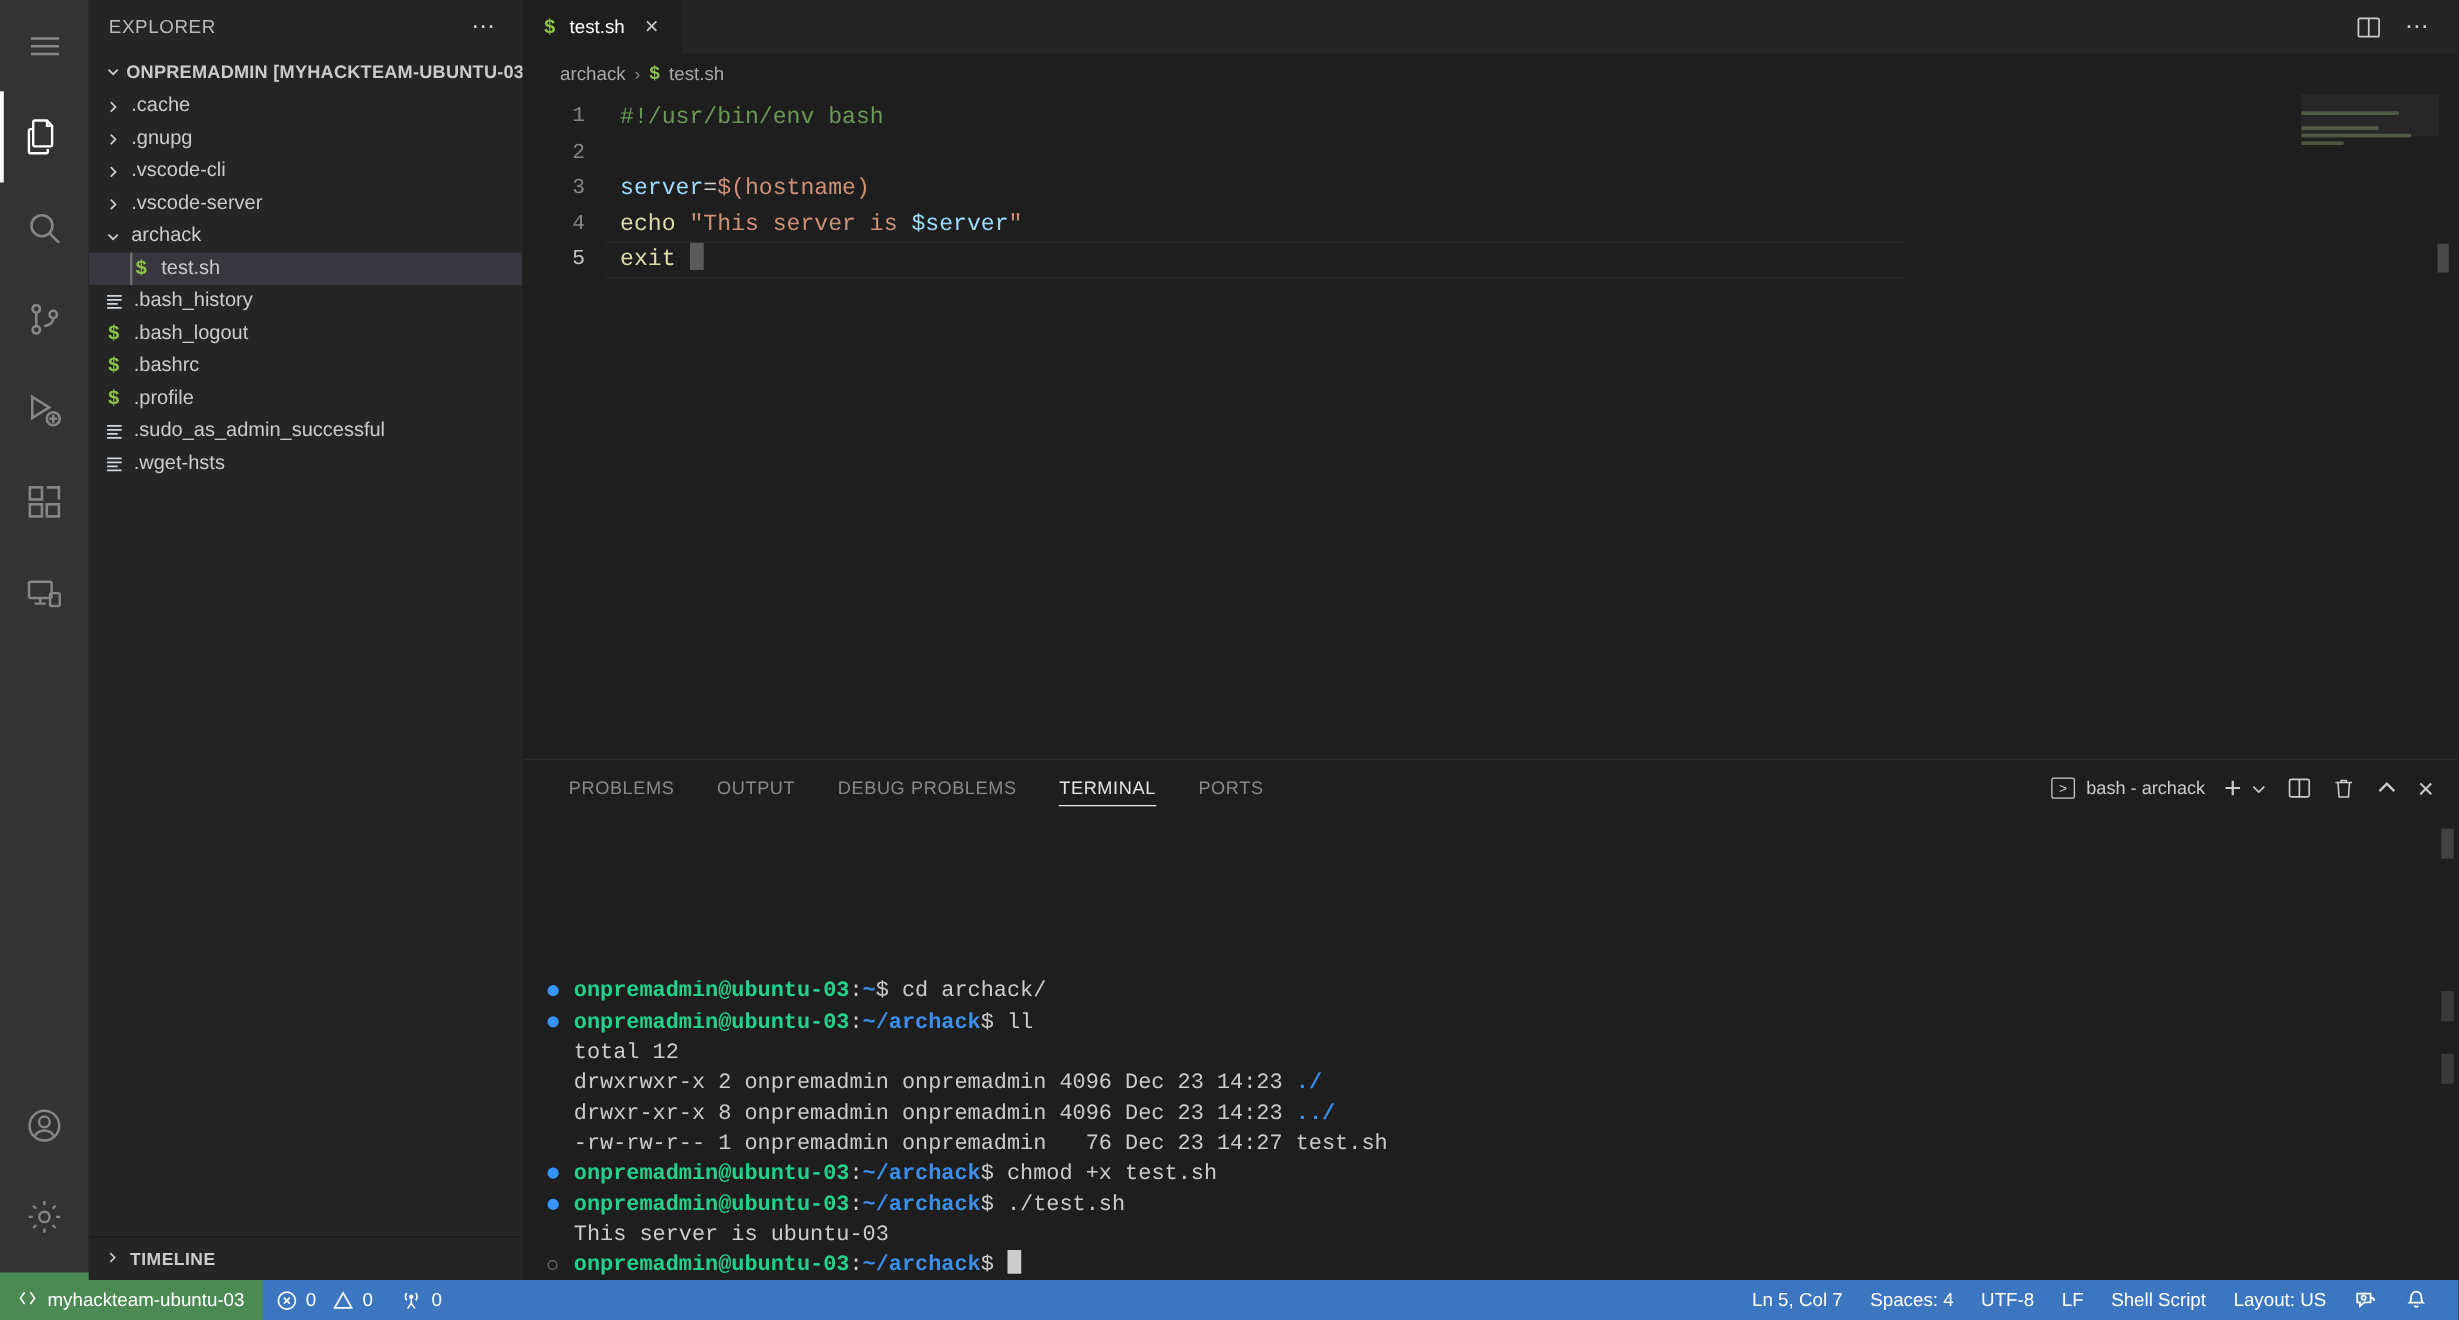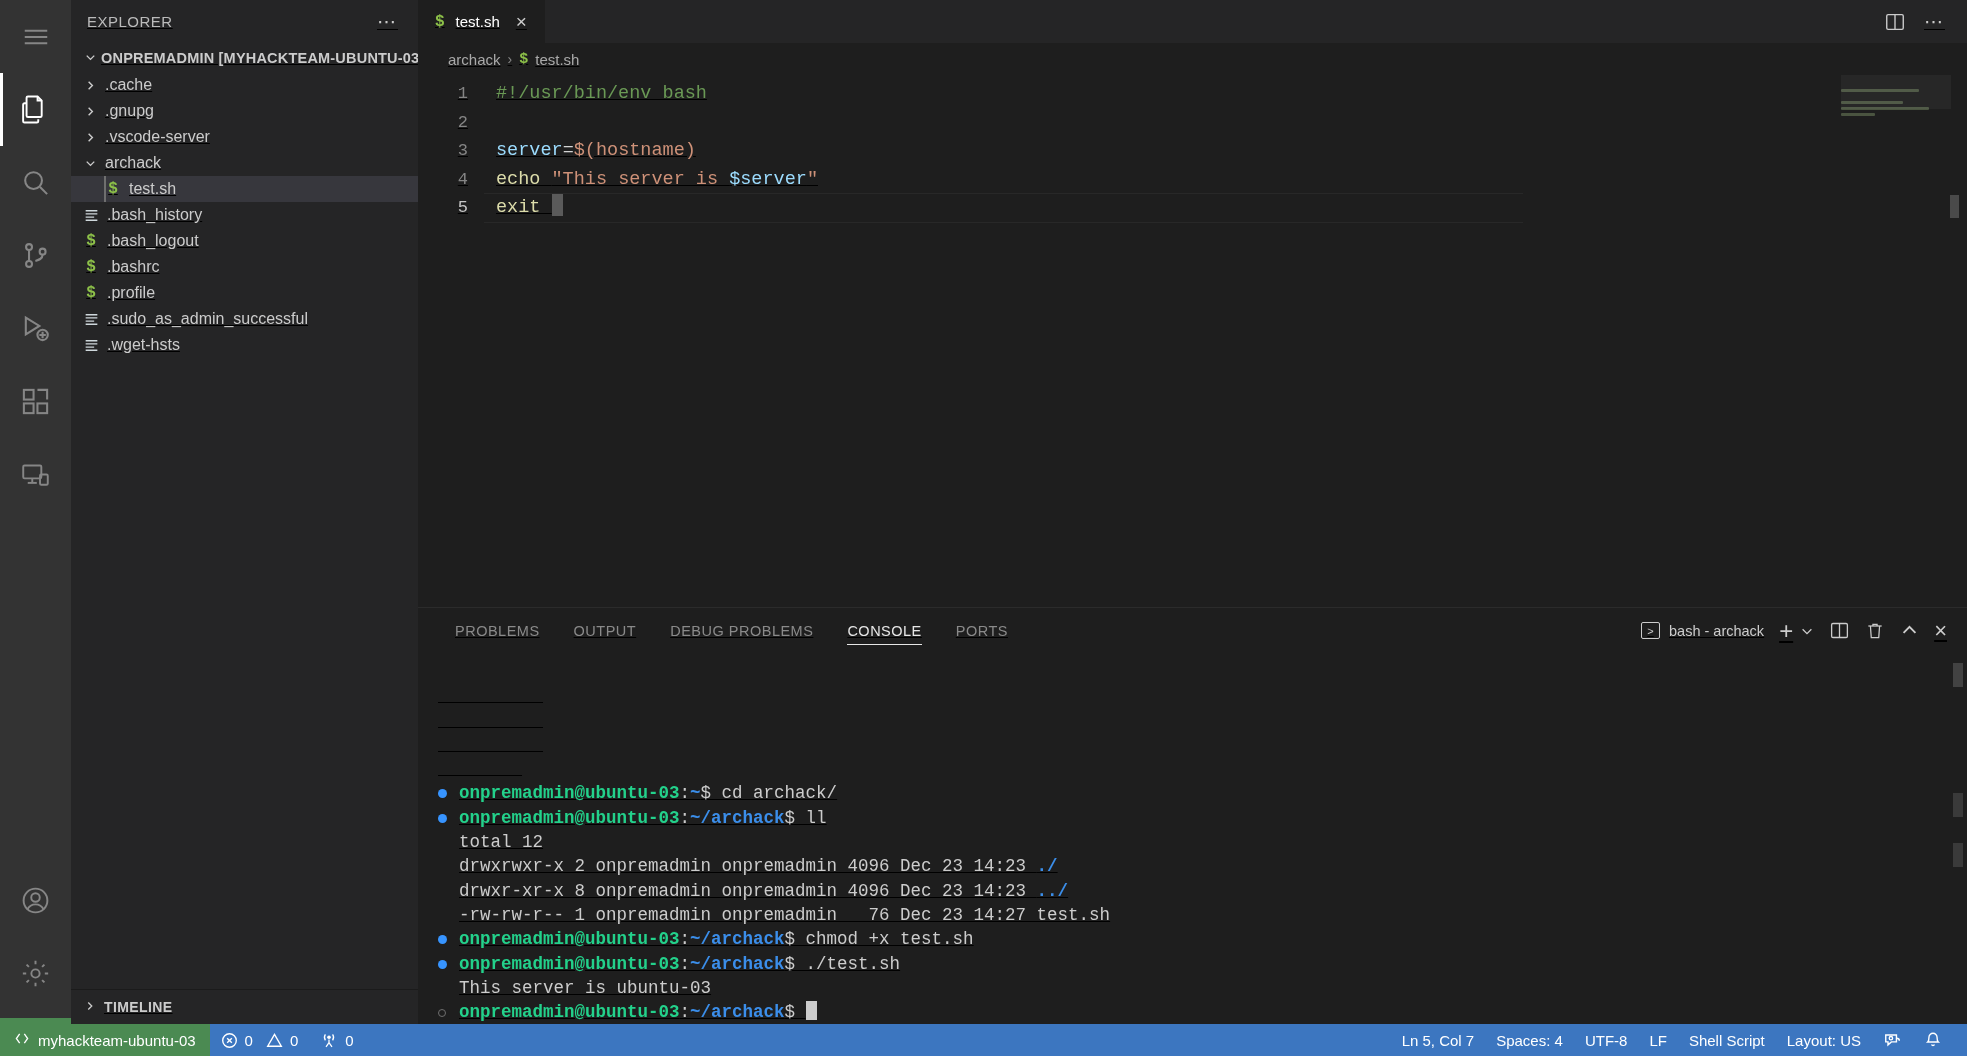--- a/index.html
+++ b/index.html
@@ -3,21 +3,21 @@
 <meta charset="utf-8">
 <style>
   * { box-sizing: border-box; margin: 0; padding: 0; }
   html, body {
     width: 1967px; height: 1056px;
     background: #1e1e1e;
     font-family: "Liberation Sans", sans-serif;
     overflow: hidden;
   }
   .app { position: relative; width: 1967px; height: 1056px; display: flex; flex-direction: column; }
-  .body-row { display: flex; flex: 1; min-height: 0; text-decoration: underline; }
+  .body-row { display: flex; flex: 1; min-height: 0; }
 
   
   .activitybar {
     width: 71px; background: #333333;
     display: flex; flex-direction: column; align-items: center;
     flex: none;
   }
   .ab-top { display: flex; flex-direction: column; align-items: center; }
   .ab-bottom { margin-top: auto; display: flex; flex-direction: column; align-items: center; padding-bottom: 14px; }
   .ab-item {
@@ -299,20 +299,28 @@
               </span>
               <span class="rowlabel">.cache</span>
             </div>
             <div class="row">
               <span class="chev">
                 <svg width="15" height="15" viewBox="0 0 16 16" fill="none" stroke="currentColor" stroke-width="1.5">
                   <path d="M6 4l4 4-4 4"></path>
                 </svg>
               </span>
               <span class="rowlabel">.gnupg</span>
+            </div>
+            <div class="row">
+              <span class="chev">
+                <svg width="15" height="15" viewBox="0 0 16 16" fill="none" stroke="currentColor" stroke-width="1.5">
+                  <path d="M6 4l4 4-4 4"></path>
+                </svg>
+              </span>
+              <span class="rowlabel">.vscode-cli</span>
             </div>
             <div class="row">
               <span class="chev">
                 <svg width="15" height="15" viewBox="0 0 16 16" fill="none" stroke="currentColor" stroke-width="1.5">
                   <path d="M6 4l4 4-4 4"></path>
                 </svg>
               </span>
               <span class="rowlabel">.vscode-server</span>
             </div>
             <div class="row">
@@ -423,21 +431,21 @@
         <div class="right-marks">
           <div></div>
         </div>
       </div>
 
       <div class="panel">
         <div class="panel-tabs">
           <div class="ptab">PROBLEMS</div>
           <div class="ptab">OUTPUT</div>
           <div class="ptab">DEBUG PROBLEMS</div>
-          <div class="ptab active">CONSOLE</div>
+          <div class="ptab active">TERMINAL</div>
           <div class="ptab">PORTS</div>
 
           <div class="panel-actions">
             <div class="term-chip">
               <span class="chip-sq">&gt;</span>
               <span>bash - archack</span>
             </div>
             <span class="pa-btn" style="font-size:24px;line-height:1;">+</span>
             <span class="pa-btn" style="font-size:17px;line-height:1;margin-left:-8px;">
               <svg width="14" height="14" viewBox="0 0 16 16" fill="none" stroke="#cccccc" stroke-width="1.5">

